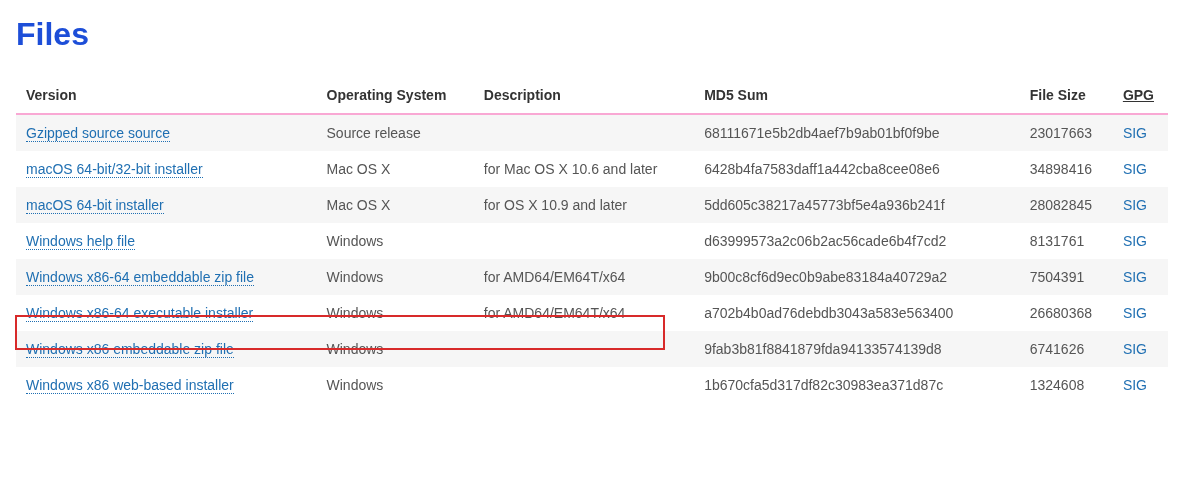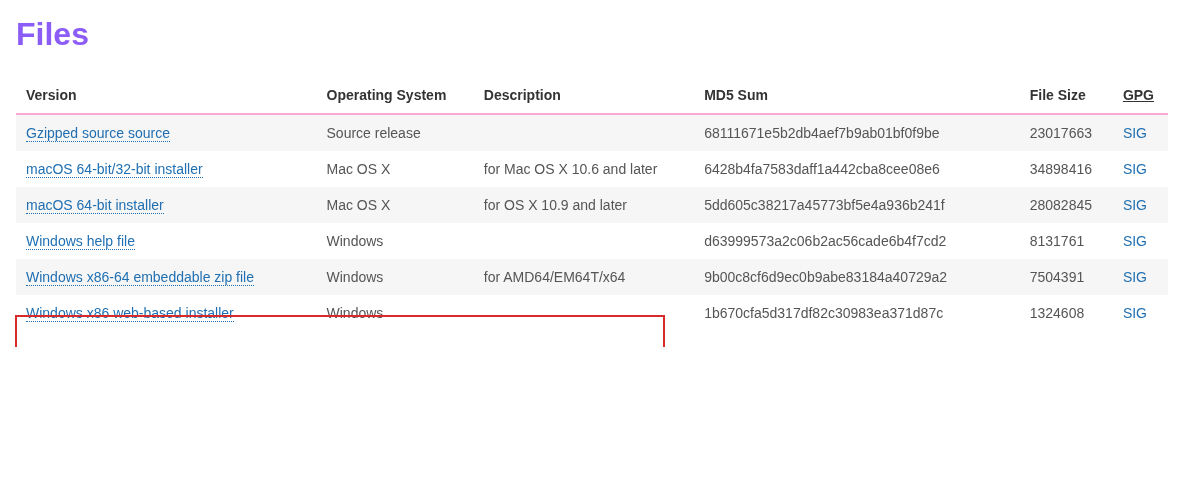--- a/index.html
+++ b/index.html
@@ -7,21 +7,21 @@
     font-family: "Segoe UI", "Helvetica Neue", Arial, sans-serif;
     background: #ffffff;
     color: #444;
     padding: 16px;
     width: 1184px;
     position: relative;
   }
   h1 {
     font-size: 32px;
     font-weight: 700;
-    color: #8b5cf6;
+    color: #1d4ed8;
     margin-bottom: 24px;
   }
   table {
     width: 1152px;
     border-collapse: collapse;
     font-size: 14px;
   }
   thead th {
     text-align: left;
     font-weight: 700;
@@ -115,20 +115,36 @@
       </tr>
       <tr>
         <td><a class="link">Windows x86-64 embeddable zip file</a></td>
         <td>Windows</td>
         <td>for AMD64/EM64T/x64</td>
         <td>9b00c8cf6d9ec0b9abe83184a40729a2</td>
         <td>7504391</td>
         <td><a class="sig">SIG</a></td>
       </tr>
       <tr>
+        <td><a class="link">Windows x86-64 executable installer</a></td>
+        <td>Windows</td>
+        <td>for AMD64/EM64T/x64</td>
+        <td>a702b4b0ad76debdb3043a583e563400</td>
+        <td>26680368</td>
+        <td><a class="sig">SIG</a></td>
+      </tr>
+      <tr>
+        <td><a class="link">Windows x86 embeddable zip file</a></td>
+        <td>Windows</td>
+        <td></td>
+        <td>9fab3b81f8841879fda94133574139d8</td>
+        <td>6741626</td>
+        <td><a class="sig">SIG</a></td>
+      </tr>
+      <tr>
         <td><a class="link">Windows x86 web-based installer</a></td>
         <td>Windows</td>
         <td></td>
         <td>1b670cfa5d317df82c30983ea371d87c</td>
         <td>1324608</td>
         <td><a class="sig">SIG</a></td>
       </tr>
     </tbody>
 </table>
 

